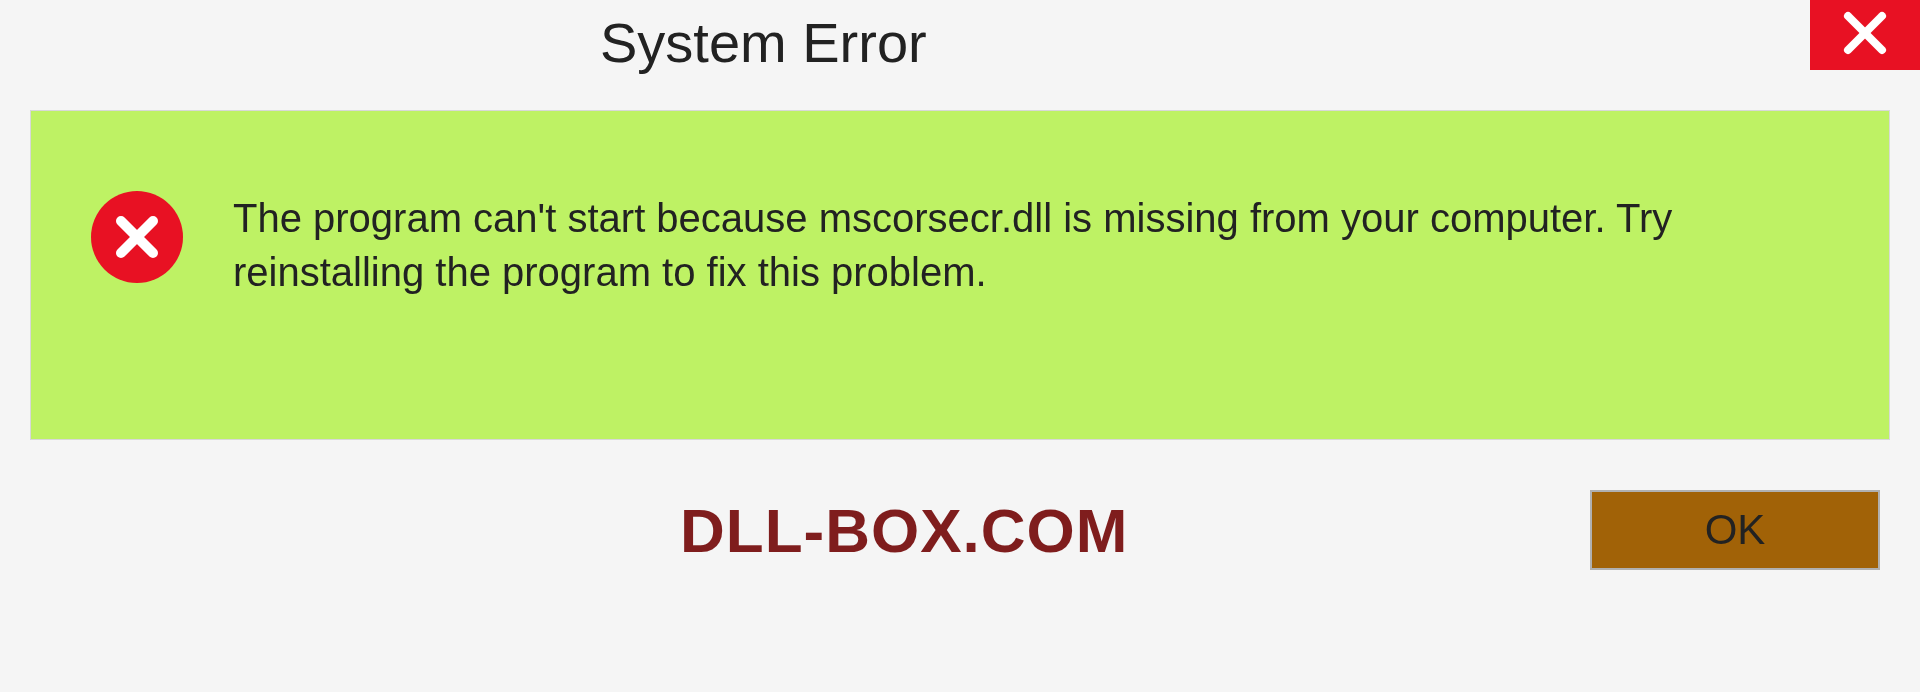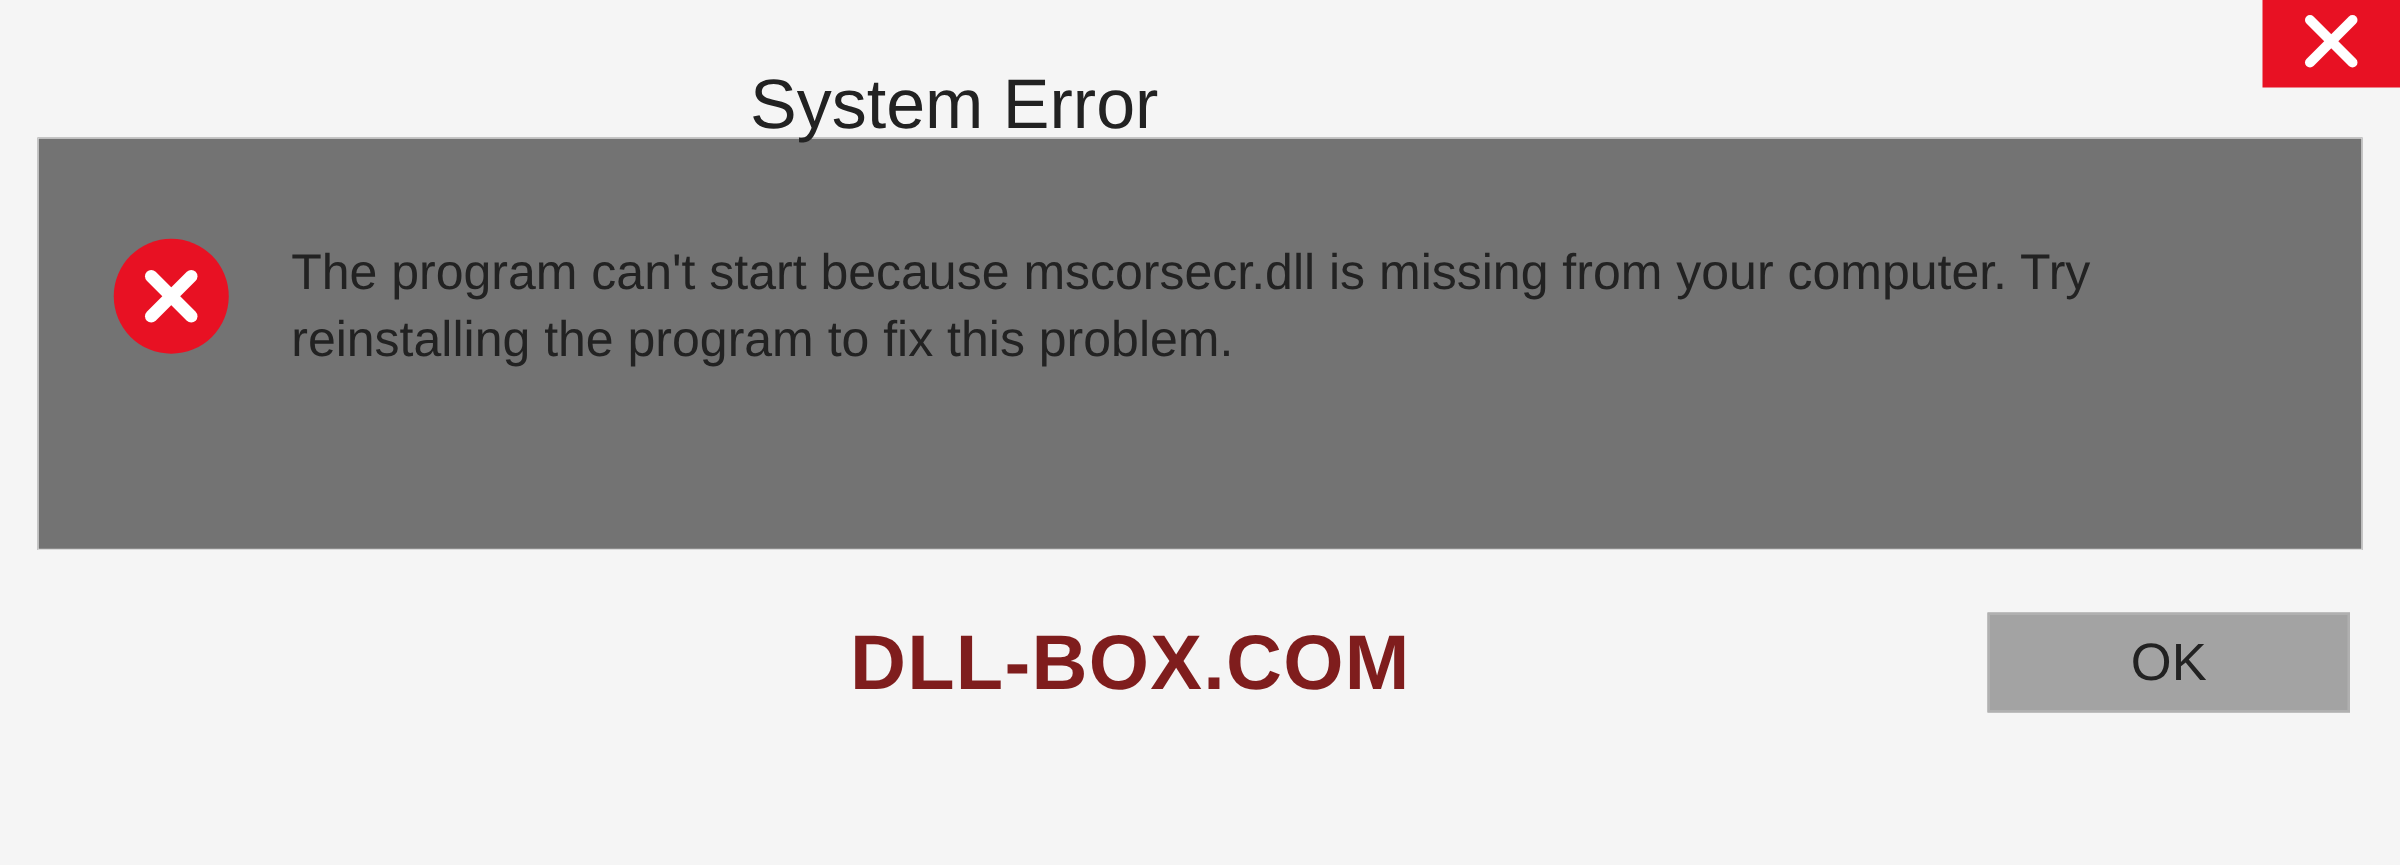--- a/index.html
+++ b/index.html
@@ -20,38 +20,37 @@
       align-items: flex-start;
       justify-content: space-between;
       height: 100px;
       padding-left: 600px;
     }
     .title {
       font-size: 56px;
       font-weight: 400;
       color: #222;
       padding-top: 10px;
-      margin-top: 40px;
     }
     .close-btn {
       width: 110px;
       height: 70px;
       background: #e81123;
       display: flex;
       align-items: center;
       justify-content: center;
       cursor: pointer;
       margin-right: 0;
     }
     .close-btn svg {
       width: 50px;
       height: 50px;
     }
     .content-area {
-      background: #737373;
+      background: #bef264;
       border: 1px solid #d8d8d8;
       margin: 10px 30px 0 30px;
       height: 330px;
       display: flex;
       align-items: flex-start;
       padding: 80px 60px 40px 60px;
       gap: 50px;
     }
     .error-icon {
       flex-shrink: 0;
@@ -84,21 +83,21 @@
       font-size: 62px;
       font-weight: 800;
       color: #7f1d1d;
       letter-spacing: 1px;
       font-family: Arial, sans-serif;
       padding-left: 640px;
     }
     .ok-btn {
       width: 290px;
       height: 80px;
-      background: #a3a3a3;
+      background: #a16207;
       border: 2px solid #b0b0b0;
       font-size: 42px;
       color: #222;
       display: flex;
       align-items: center;
       justify-content: center;
       cursor: pointer;
       margin-left: 23px;
     }
   </style>

